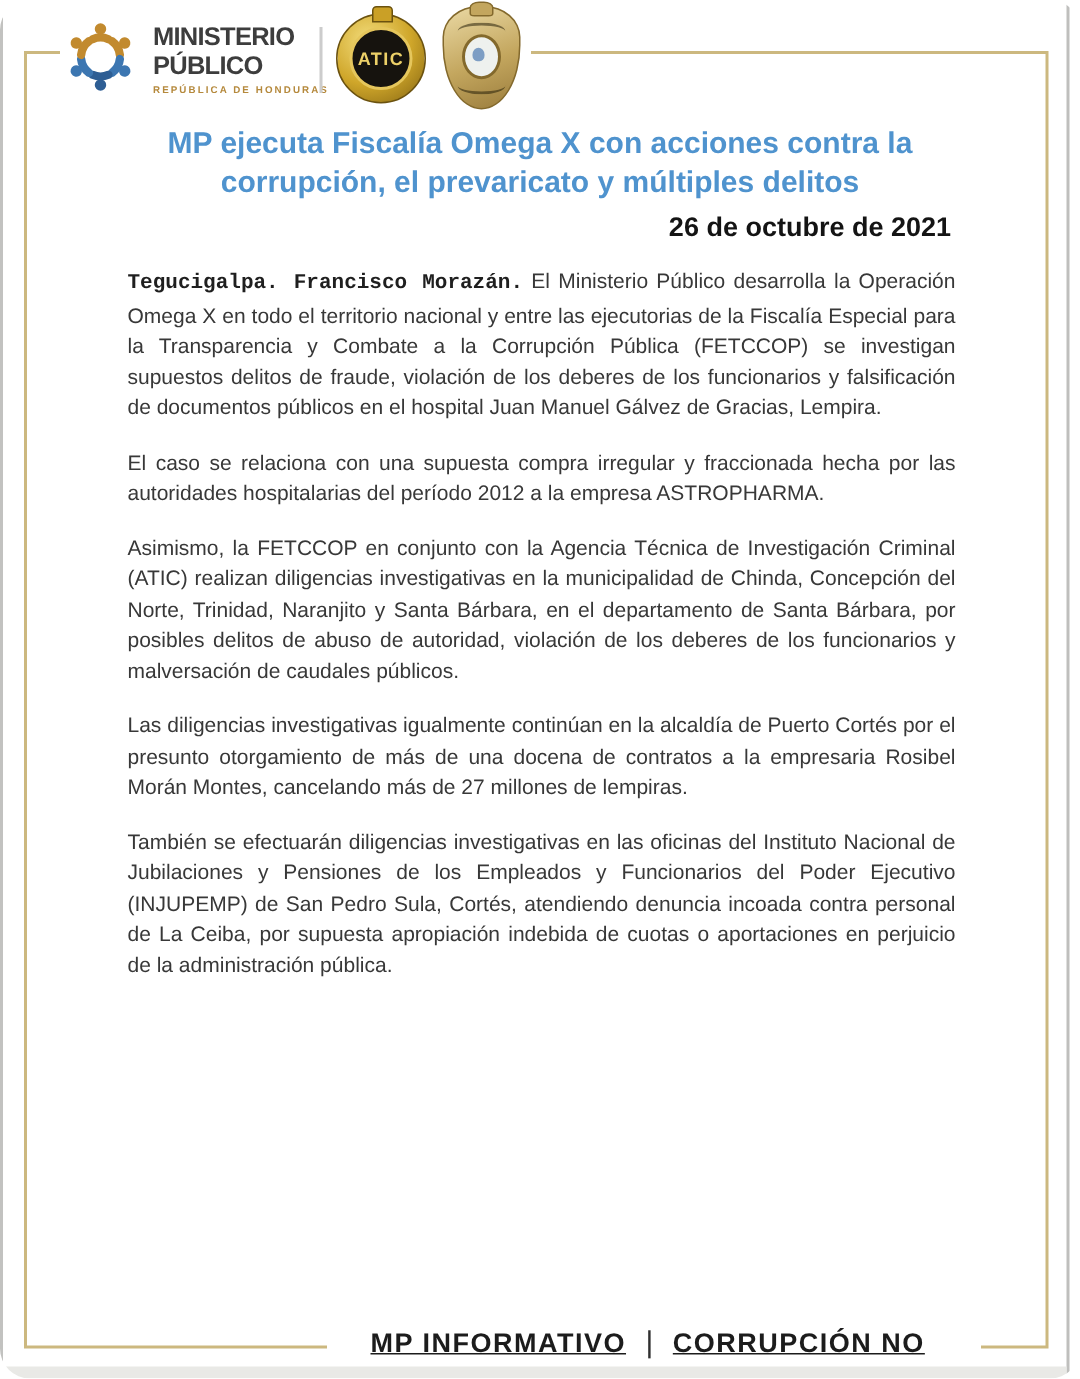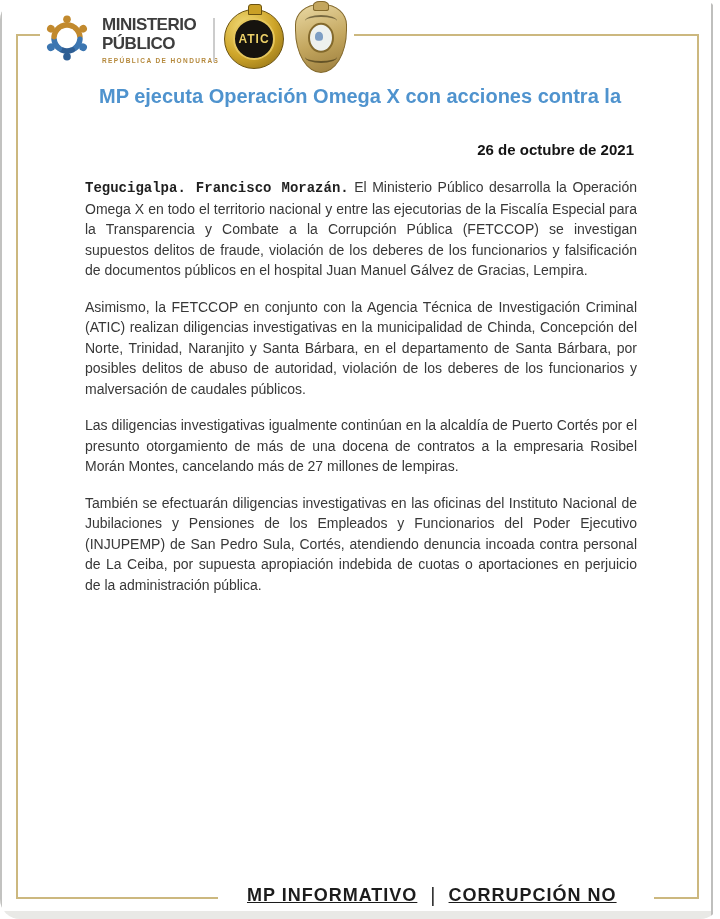--- a/index.html
+++ b/index.html
@@ -45,21 +45,21 @@
     background:#7d9ec4;border-radius:50% 50% 40% 40%;}
   .shield-band{position:absolute;left:9px;width:32px;height:10px;border:2px solid rgba(40,32,10,.55);
     border-left:none;border-right:none;background:transparent;}
   .band-top{top:10px;border-bottom:none;border-radius:50% 50% 0 0;}
   .band-bottom{top:46px;border-top:none;border-radius:0 0 50% 50%;}
 
   
   .title{position:absolute;left:40px;top:83px;width:640px;margin:0;text-align:center;
     color:#4f93ce;font-weight:bold;font-size:20px;line-height:26px;}
   .title span{display:block;}
-  .date{position:absolute;top:141px;right:86px;font-size:15px;font-weight:bold;color:#141414;}
+  .date{position:absolute;top:141px;right:86px;font-size:18px;font-weight:bold;color:#141414;}
 
   
   .article{position:absolute;left:85px;top:177px;width:552px;text-align:justify;
     color:#383838;font-size:14px;line-height:20.5px;}
   .article p{margin:0 0 16px 0;}
   .lead{font-weight:bold;color:#1f1f1f;font-family:Liberation Mono, monospace;}
 
   
   .footer{position:absolute;left:247px;top:884px;display:flex;align-items:center;gap:13px;
     font-weight:bold;font-size:18px;letter-spacing:1px;color:#1c1c1c;white-space:nowrap;text-decoration:underline;}
@@ -120,27 +120,29 @@
     <div class="atic-inner">ATIC</div>
   </div>
 
   <div class="shield-badge">
     <div class="shield-band band-top"></div>
     <div class="shield-band band-bottom"></div>
     <div class="shield-center"></div>
   </div>
 
   <h1 class="title">
-    <span>MP ejecuta Operación Omega X con acciones contra la</span>
+    <span>MP ejecuta Fiscalía Omega X con acciones contra la</span>
+    <span>corrupción, el prevaricato y múltiples delitos</span>
   </h1>
 
   <div class="date">26 de octubre de 2021</div>
 
   <div class="article">
     <p><span class="lead">Tegucigalpa. Francisco Morazán.</span><span> El Ministerio Público desarrolla la Operación Omega X en todo el territorio nacional y entre las ejecutorias de la Fiscalía Especial para la Transparencia y Combate a la Corrupción Pública (FETCCOP) se investigan supuestos delitos de fraude, violación de los deberes de los funcionarios y falsificación de documentos públicos en el hospital Juan Manuel Gálvez de Gracias, Lempira.</span></p>
+    <p><span>El caso se relaciona con una supuesta compra irregular y fraccionada hecha por las autoridades hospitalarias del período 2012 a la empresa ASTROPHARMA.</span></p>
     <p><span>Asimismo, la FETCCOP en conjunto con la Agencia Técnica de Investigación Criminal (ATIC) realizan diligencias investigativas en la municipalidad de Chinda, Concepción del Norte, Trinidad, Naranjito y Santa Bárbara, en el departamento de Santa Bárbara, por posibles delitos de abuso de autoridad, violación de los deberes de los funcionarios y malversación de caudales públicos.</span></p>
     <p><span>Las diligencias investigativas igualmente continúan en la alcaldía de Puerto Cortés por el presunto otorgamiento de más de una docena de contratos a la empresaria Rosibel Morán Montes, cancelando más de 27 millones de lempiras.</span></p>
     <p><span>También se efectuarán diligencias investigativas en las oficinas del Instituto Nacional de Jubilaciones y Pensiones de los Empleados y Funcionarios del Poder Ejecutivo (INJUPEMP) de San Pedro Sula, Cortés, atendiendo denuncia incoada contra personal de La Ceiba, por supuesta apropiación indebida de cuotas o aportaciones en perjuicio de la administración pública.</span></p>
   </div>
 
   <div class="footer">
     <span>MP INFORMATIVO</span>
     <span class="footer-sep">|</span>
     <span>CORRUPCIÓN NO</span>
   </div>

